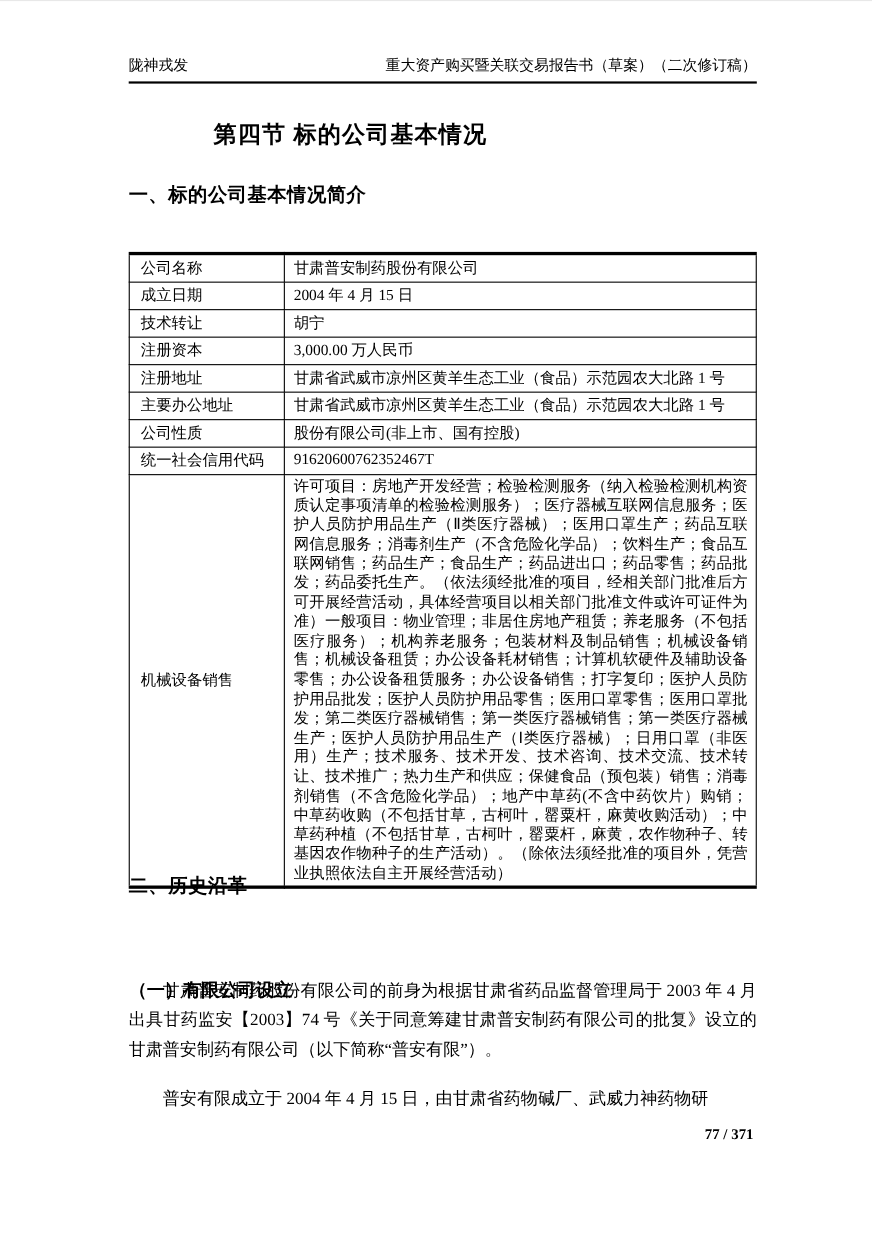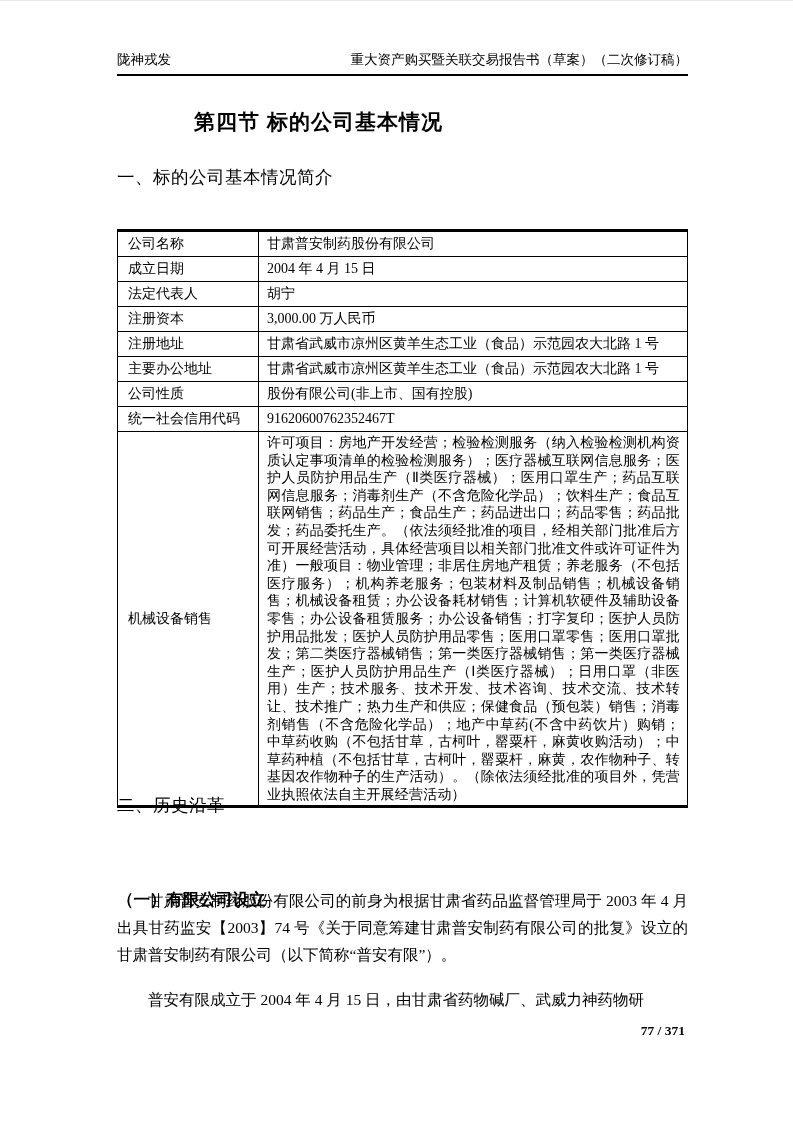--- a/index.html
+++ b/index.html
@@ -22,21 +22,21 @@
   .doc-title{
     position:absolute;top:107px;left:0;width:637px;
     text-align:center;
     font-family:"Liberation Sans", sans-serif;
     font-weight:bold;font-size:21px;
     letter-spacing:1px;
   }
   .h1{
     position:absolute;left:117px;
     font-family:"Liberation Sans", sans-serif;
-    font-weight:normal;font-size:17.5px;
+    font-weight:bold;font-size:17.5px;
     letter-spacing:0.5px;
   }
   .h1.s1{top:164px;}
   .h1.s2{top:792px;}
   .h2{
     position:absolute;left:117px;top:888px;
     font-family:"Liberation Sans", sans-serif;
     font-weight:bold;font-size:16.5px;
   }
   table.info-table{
@@ -100,21 +100,21 @@
     <tbody>
       <tr>
         <td class="cell-label">公司名称</td>
         <td class="cell-value">甘肃普安制药股份有限公司</td>
       </tr>
       <tr>
         <td class="cell-label">成立日期</td>
         <td class="cell-value">2004 年 4 月 15 日</td>
       </tr>
       <tr>
-        <td class="cell-label">法定代表人</td>
+        <td class="cell-label">技术转让</td>
         <td class="cell-value">胡宁</td>
       </tr>
       <tr>
         <td class="cell-label">注册资本</td>
         <td class="cell-value">3,000.00 万人民币</td>
       </tr>
       <tr>
         <td class="cell-label">注册地址</td>
         <td class="cell-value">甘肃省武威市凉州区黄羊生态工业（食品）示范园农大北路 1 号</td>
       </tr>

